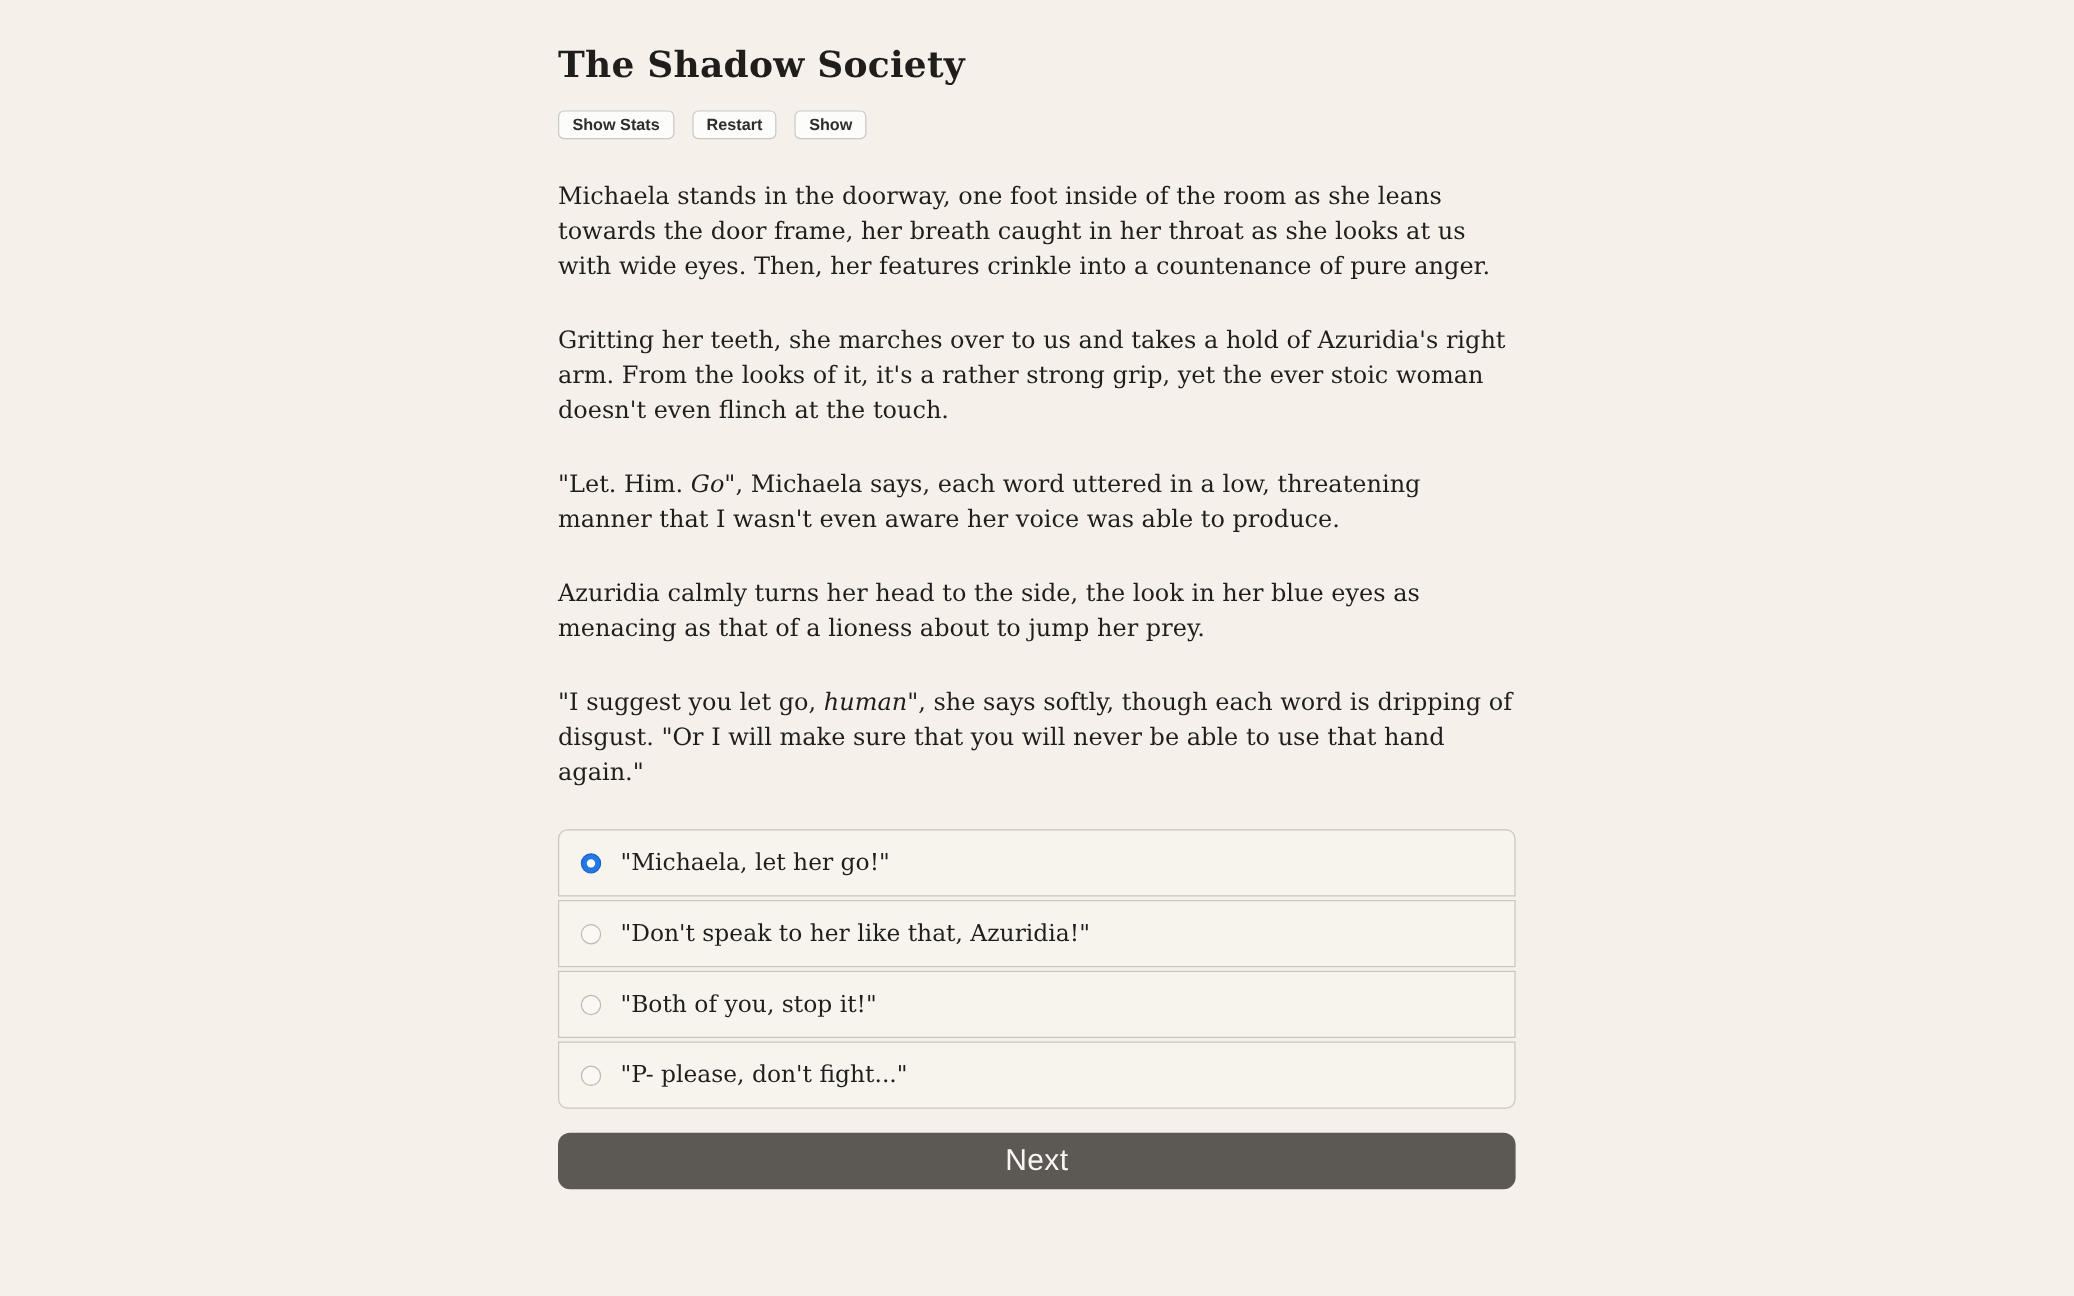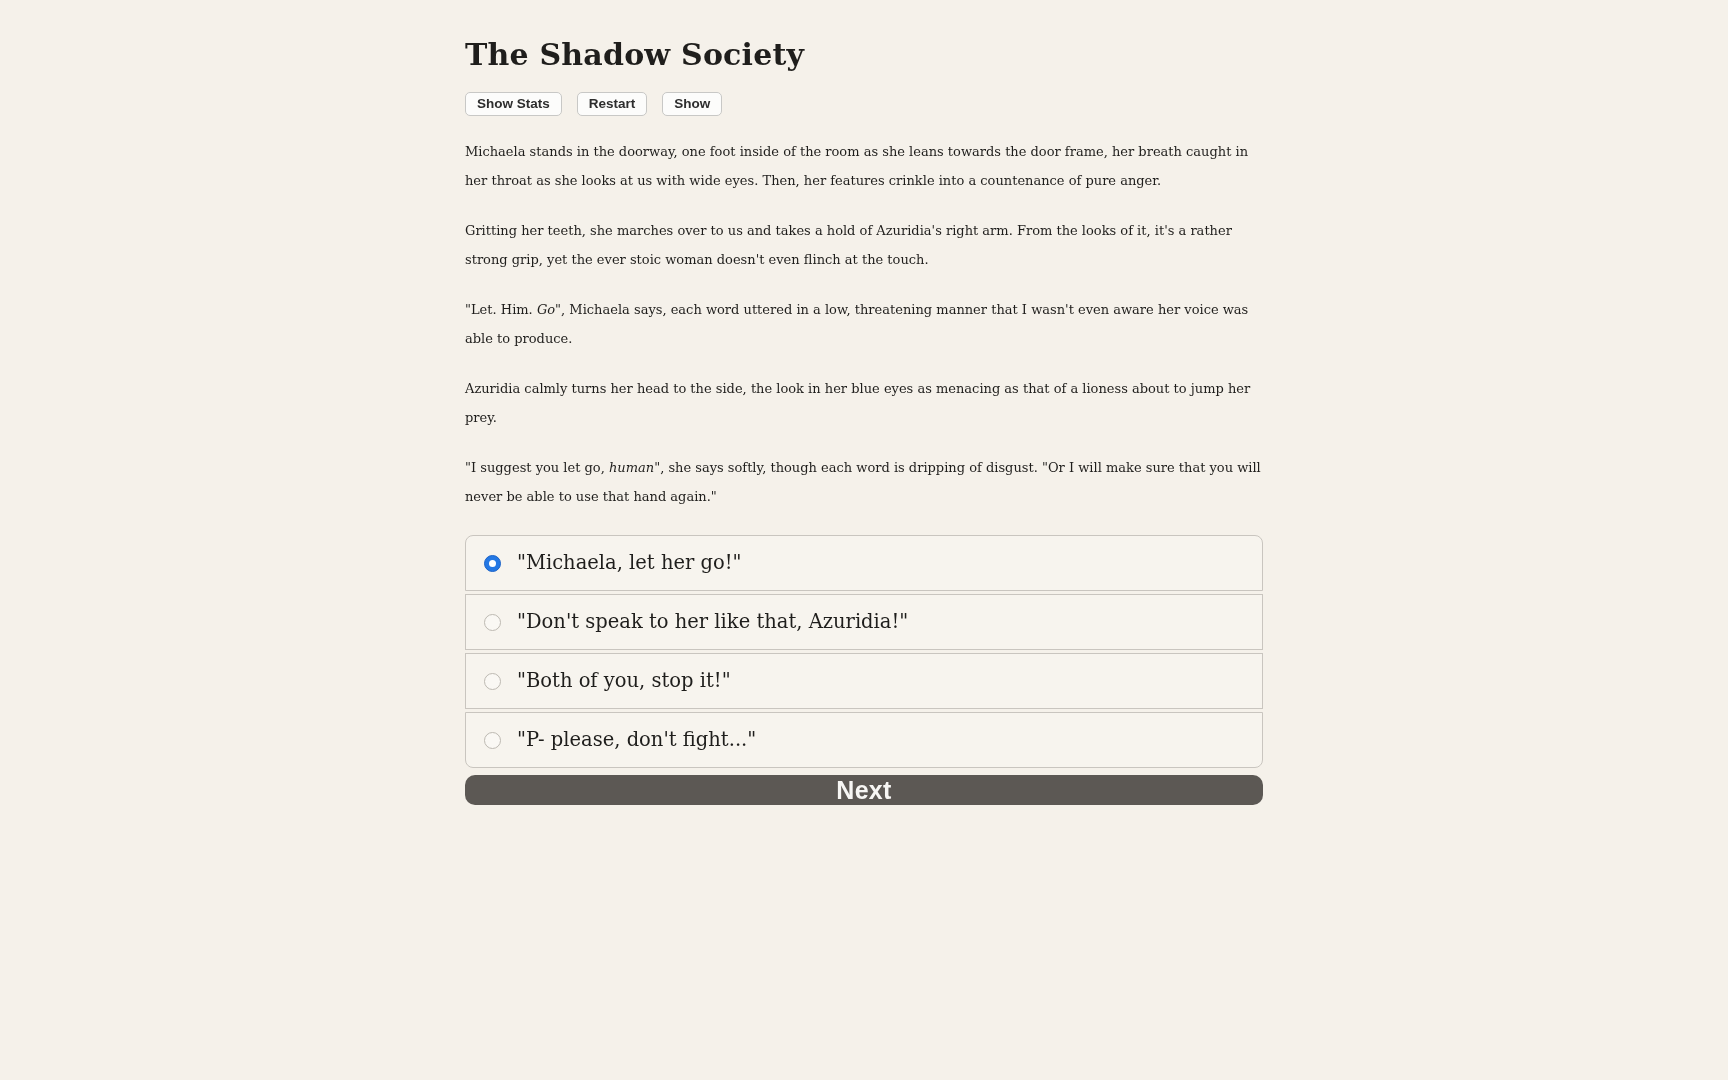--- a/index.html
+++ b/index.html
@@ -52,23 +52,23 @@
     font-weight: 600;
     color: #2d2d2d;
     background: var(--btn-bg);
     border: 1px solid var(--btn-border);
     border-radius: 5px;
     padding: 3px 11px 4px 11px;
     line-height: 15px;
     cursor: pointer;
   }
   .story p {
-    font-size: 13px;
+    font-size: 20px;
     line-height: 29px;
-    margin: 21px 0;
+    margin: 33px 0;
   }
   .story em { font-style: italic; }
   .choice-group {
     margin-top: 24px;
   }
   .choice-row {
     display: flex;
     align-items: center;
     gap: 16px;
     height: 56px;
@@ -104,29 +104,29 @@
     top: 50%;
     width: 7px;
     height: 7px;
     margin: -3.5px 0 0 -3.5px;
     border-radius: 50%;
     background: #ffffff;
   }
   .next-btn {
     display: block;
     width: 100%;
-    margin-top: 7px;
-    height: 30px;
+    margin-top: 20px;
+    height: 47px;
     border: none;
     border-radius: 10px;
     background: var(--next-bg);
     color: var(--next-ink);
     font-family: "Liberation Sans", "DejaVu Sans", sans-serif;
     font-size: 25px;
-    font-weight: bold;
+    font-weight: normal;
     letter-spacing: 0.3px;
     cursor: pointer;
   }
 </style>
 </head>
 <body>
 
 <div class="column">
   <h1 class="title">The Shadow Society</h1>
 

